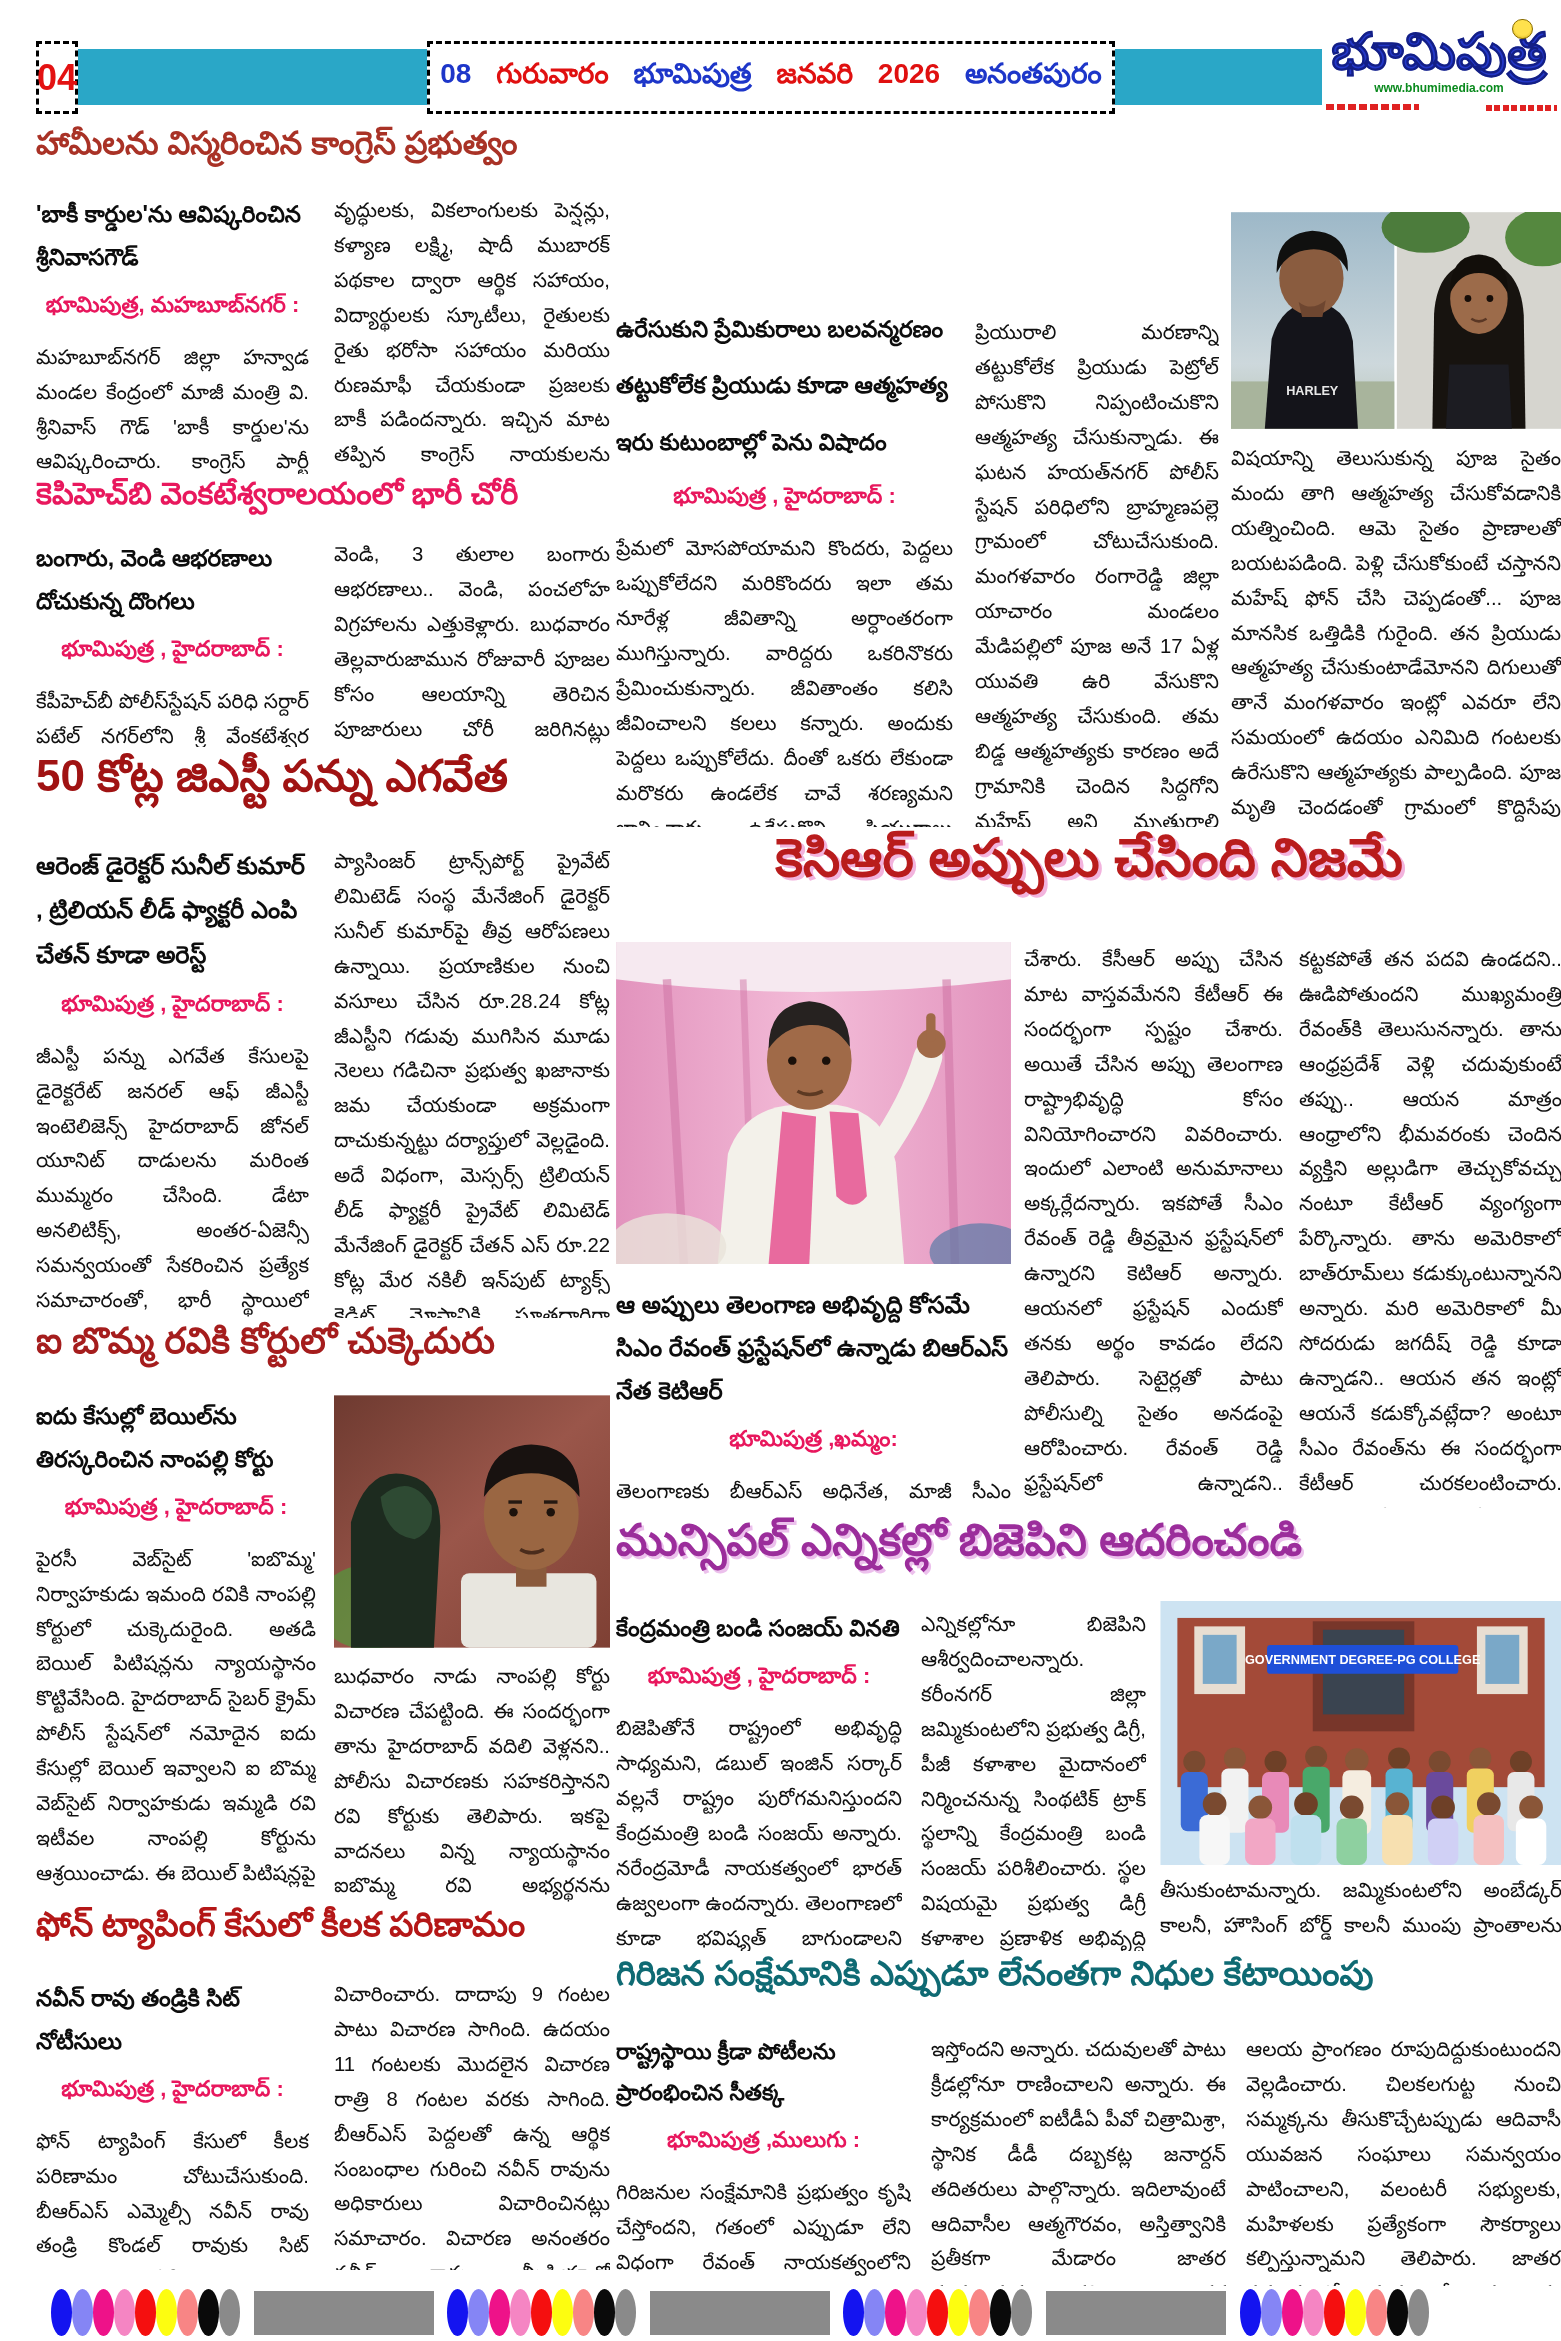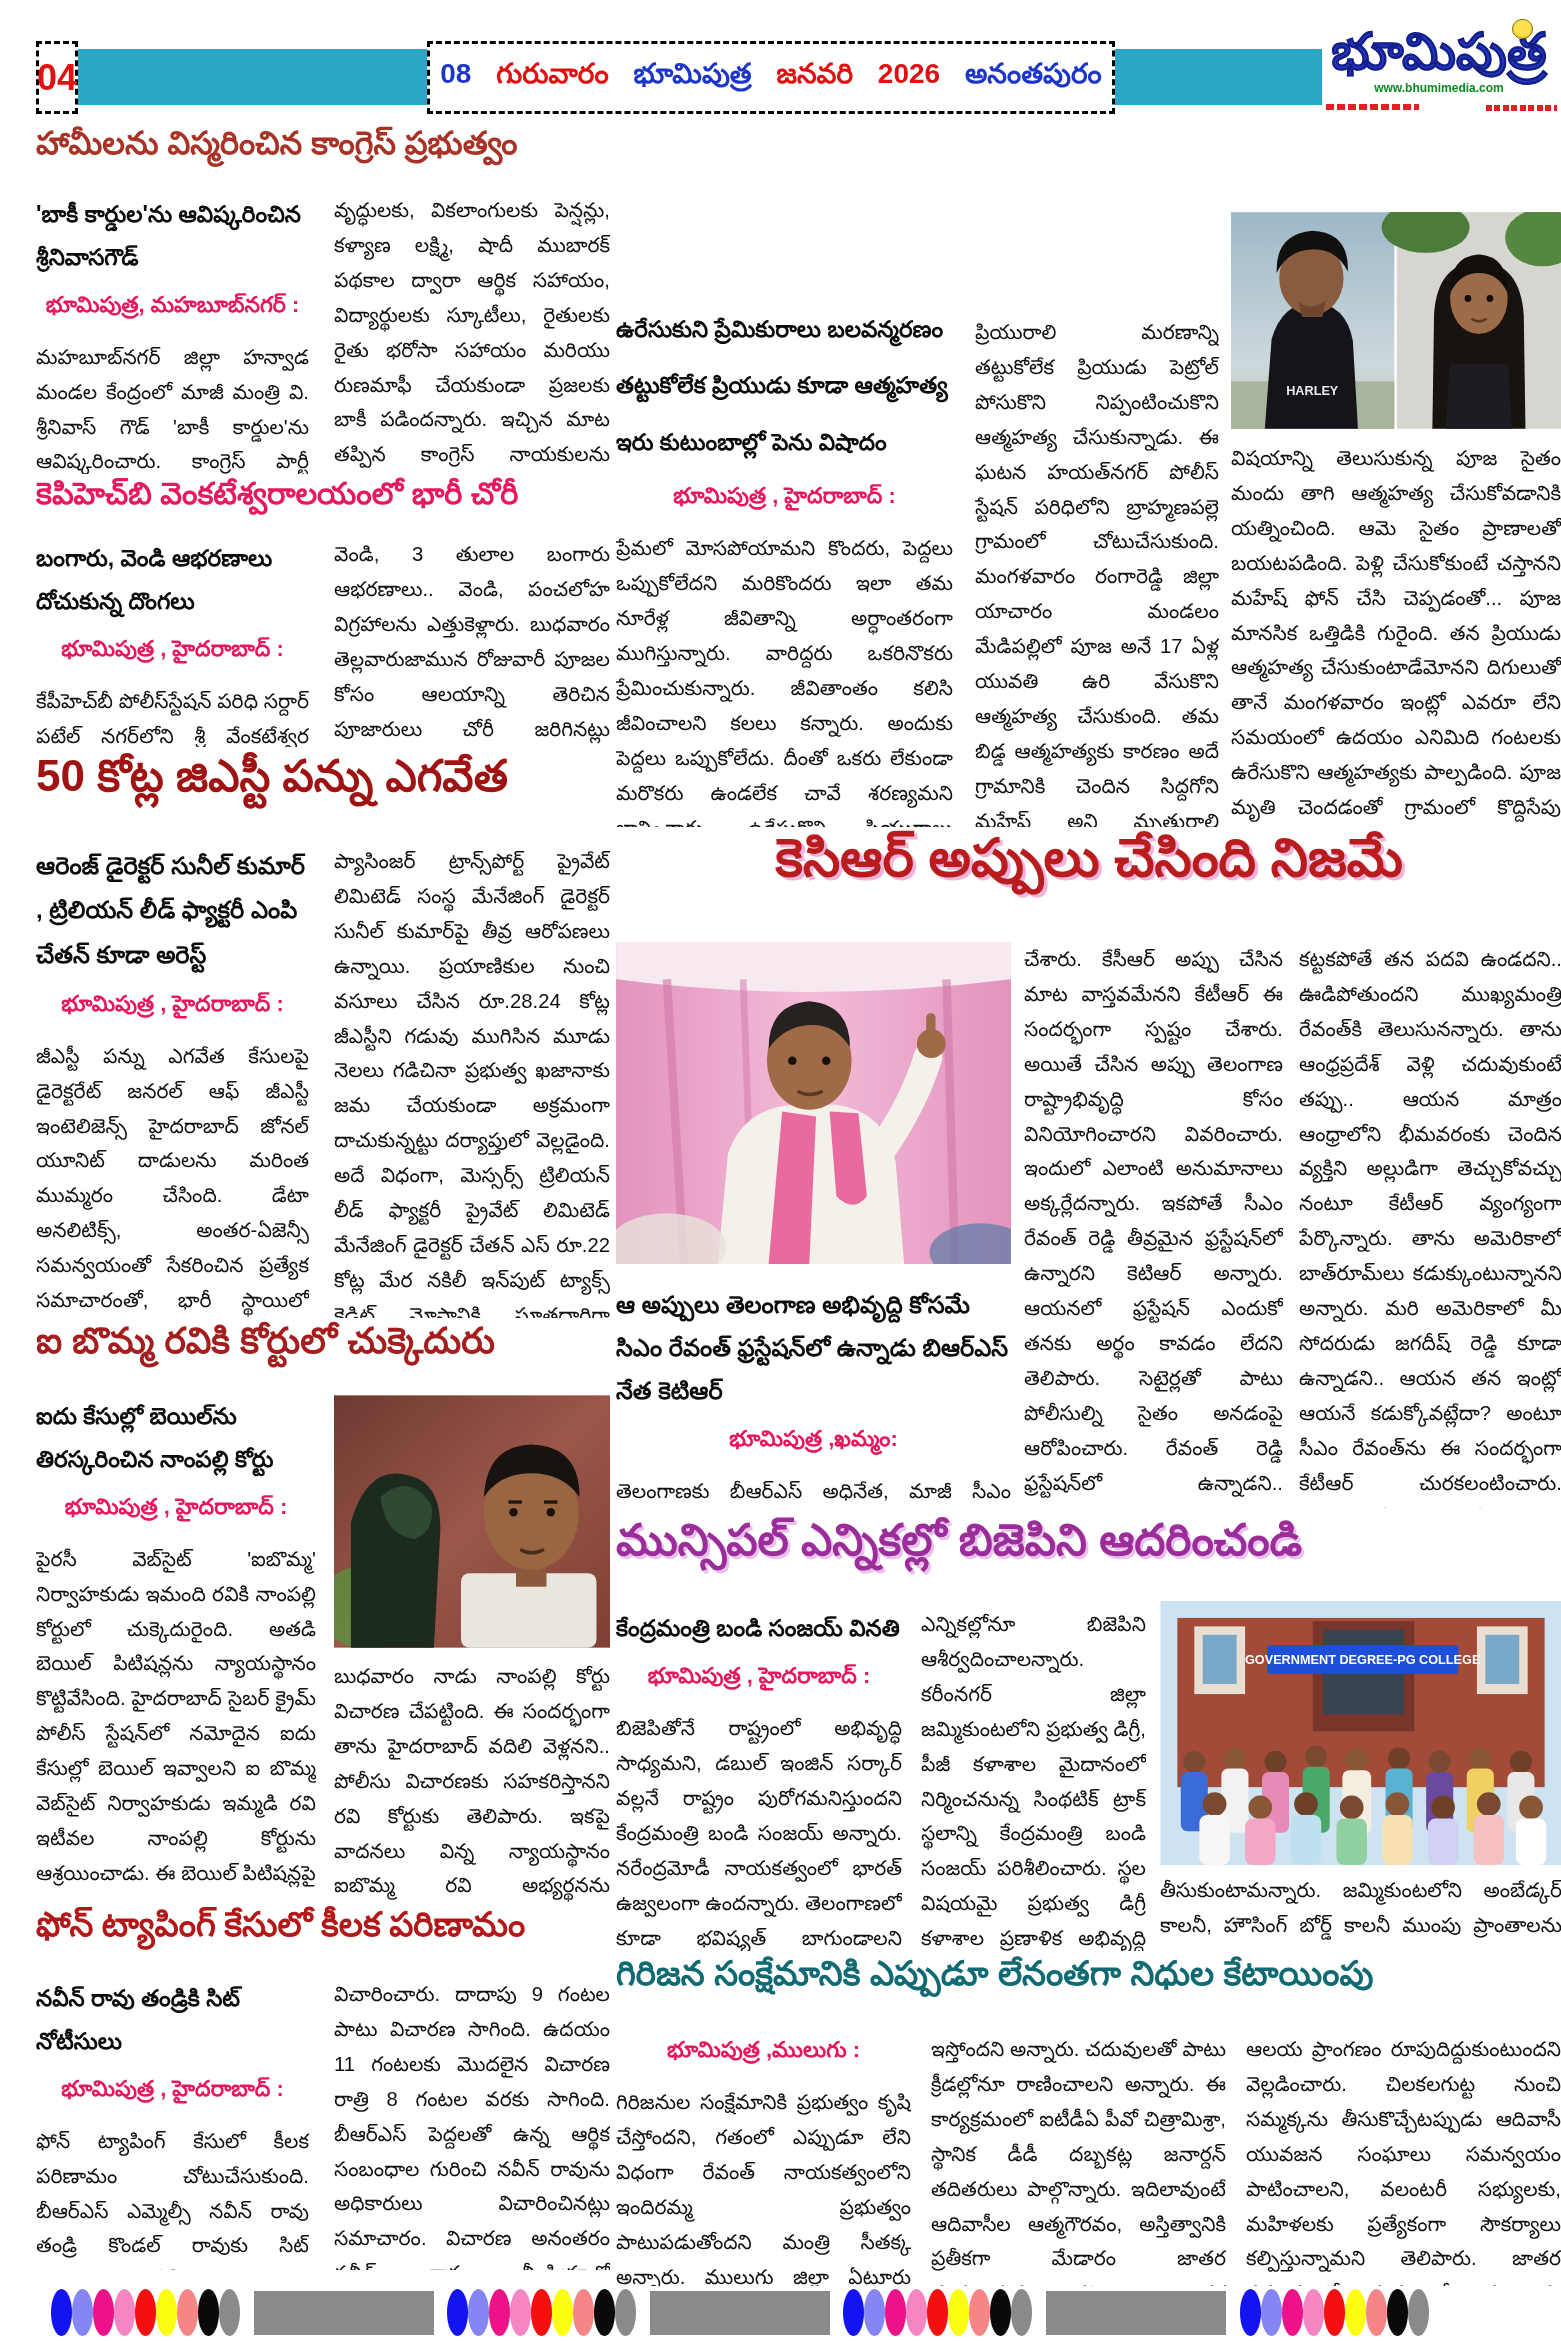--- a/index.html
+++ b/index.html
@@ -336,20 +336,21 @@
       <p class="bodytext">ఎన్నికల్లోనూ బిజెపిని ఆశీర్వదించాలన్నారు. కరీంనగర్ జిల్లా జమ్మికుంటలోని ప్రభుత్వ డిగ్రీ, పీజీ కళాశాల మైదానంలో నిర్మించనున్న సింథటిక్ ట్రాక్ స్థలాన్ని కేంద్రమంత్రి బండి సంజయ్ పరిశీలించారు. స్థల విషయమై ప్రభుత్వ డిగ్రీ కళాశాల ప్రణాళిక అభివృద్ధి కమిటీతో సమీక్షించారు. అనంతరం ఆయన విలేకరులతో మాట్లాడుతూ కేంద్ర మంత్రిగా జమ్మికుంట, హుజూరాబాద్ ప్రభుత్వ ఆసుపత్రులకు రూ.కోటి వ్యయంతో ఆధునిక పరికరాలను సమకూర్చానని చెప్పారు. ప్రభుత్వ స్థలాలను కబ్జా చేస్తే కఠిన చర్యలు</p>
     </div>
     <div class="col" style="left:544px;top:358px;width:402px;height:78px;">
       <p class="bodytext">తీసుకుంటామన్నారు. జమ్మికుంటలోని అంబేడ్కర్ కాలనీ, హౌసింగ్ బోర్డ్ కాలనీ ముంపు ప్రాంతాలను కాపాడతానని, వరదకాలువ నిర్మాణాన్ని చేపడతామన్నారు.</p>
     </div>
   </section>
 
   <section class="article" style="left:616px;top:1954px;width:946px;height:332px;">
     <h1 class="hl" style="font-size:34px;color:#0f6a73;">గిరిజన సంక్షేమానికి ఎప్పుడూ లేనంతగా నిధుల కేటాయింపు</h1>
     <div class="col" style="left:0;top:78px;width:295px;height:254px;">
+      <h3 class="sub" style="font-size:22px;">రాష్ట్రస్థాయి క్రీడా పోటీలను ప్రారంభించిన సీతక్క</h3>
       <div class="byline">భూమిపుత్ర ,ములుగు :</div>
       <p class="bodytext">గిరిజనుల సంక్షేమానికి ప్రభుత్వం కృషి చేస్తోందని, గతంలో ఎప్పుడూ లేని విధంగా రేవంత్ నాయకత్వంలోని ఇందిరమ్మ ప్రభుత్వం పాటుపడుతోందని మంత్రి సీతక్క అన్నారు. ములుగు జిల్లా ఏటూరు నాగారం ఐటీడీఏ పరిధిలో గిరిజన సంక్షేమ శాఖ ఆధ్వర్యంలో రాష్ట్ర స్థాయి క్రీడా పోటీలను నిర్వహిస్తున్నారు. ఈ పోటీలను మంత్రి సీతక్క ప్రారంభించారు. క్రీడలకు ప్రభుత్వం ప్రాధాన్యత</p>
     </div>
     <div class="col" style="left:315px;top:78px;width:295px;height:254px;">
       <p class="bodytext">ఇస్తోందని అన్నారు. చదువులతో పాటు క్రీడల్లోనూ రాణించాలని అన్నారు. ఈ కార్యక్రమంలో ఐటీడీఏ పీవో చిత్రామిశ్రా, స్థానిక డీడీ దబ్బకట్ల జనార్దన్ తదితరులు పాల్గొన్నారు. ఇదిలావుంటే ఆదివాసీల ఆత్మగౌరవం, అస్తిత్వానికి ప్రతీకగా మేడారం జాతర రూపుదిద్దుకుంటుందని, జాతర పవిత్రతను కాపాడాలని మంత్రి సీతక్క సూచించారు. పూజారులు, ఆదివాసీ సంఘాల నాయకుల సమన్వయంతో జాతర విజయవంతం చేయాలన్నారు. జాతర నిర్వహణపై</p>
     </div>
     <div class="col" style="left:630px;top:78px;width:315px;height:254px;">
       <p class="bodytext">ఆలయ ప్రాంగణం రూపుదిద్దుకుంటుందని వెల్లడించారు. చిలకలగుట్ట నుంచి సమ్మక్కను తీసుకొచ్చేటప్పుడు ఆదివాసీ యువజన సంఘాలు సమన్వయం పాటించాలని, వలంటరీ సభ్యులకు, మహిళలకు ప్రత్యేకంగా సౌకర్యాలు కల్పిస్తున్నామని తెలిపారు. జాతర సమయంలో ఇసుక లారీల రవాణాను పూర్తిగా నిలిపివేయనున్నట్లు వివరించారు. జాతరకు వచ్చే భక్తులు ఏ విధంగా దర్శనం చేసుకోవాలనే అంశంపై ప్రత్యేక రూట్ మ్యాప్ సిద్ధం చేస్తున్నామని అన్నారు.</p>
     </div>
   </section>

